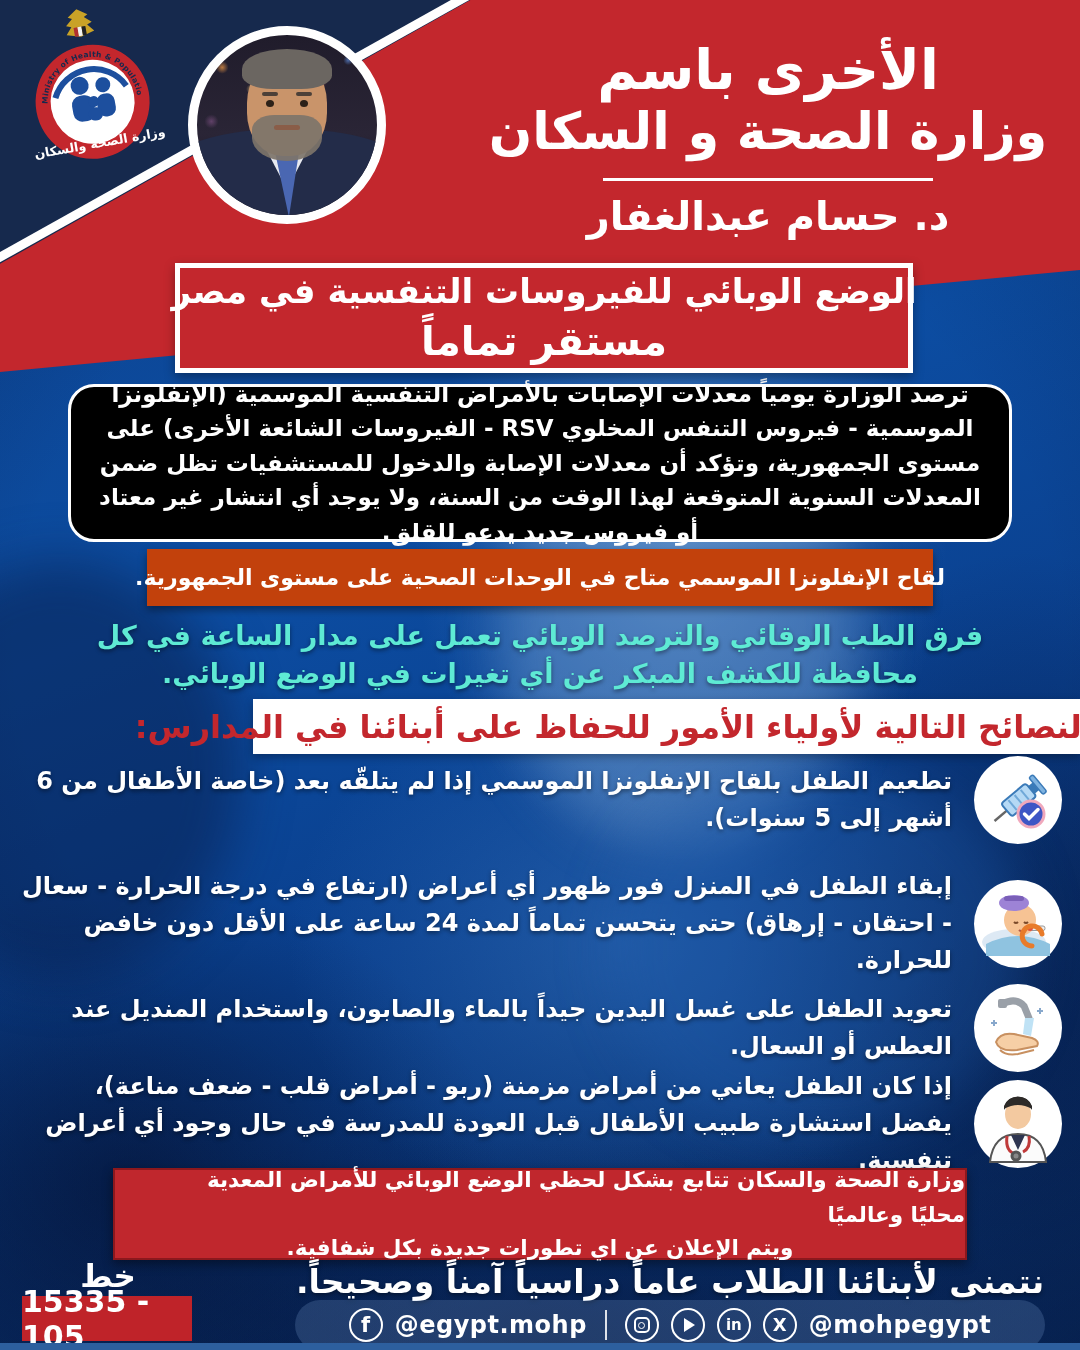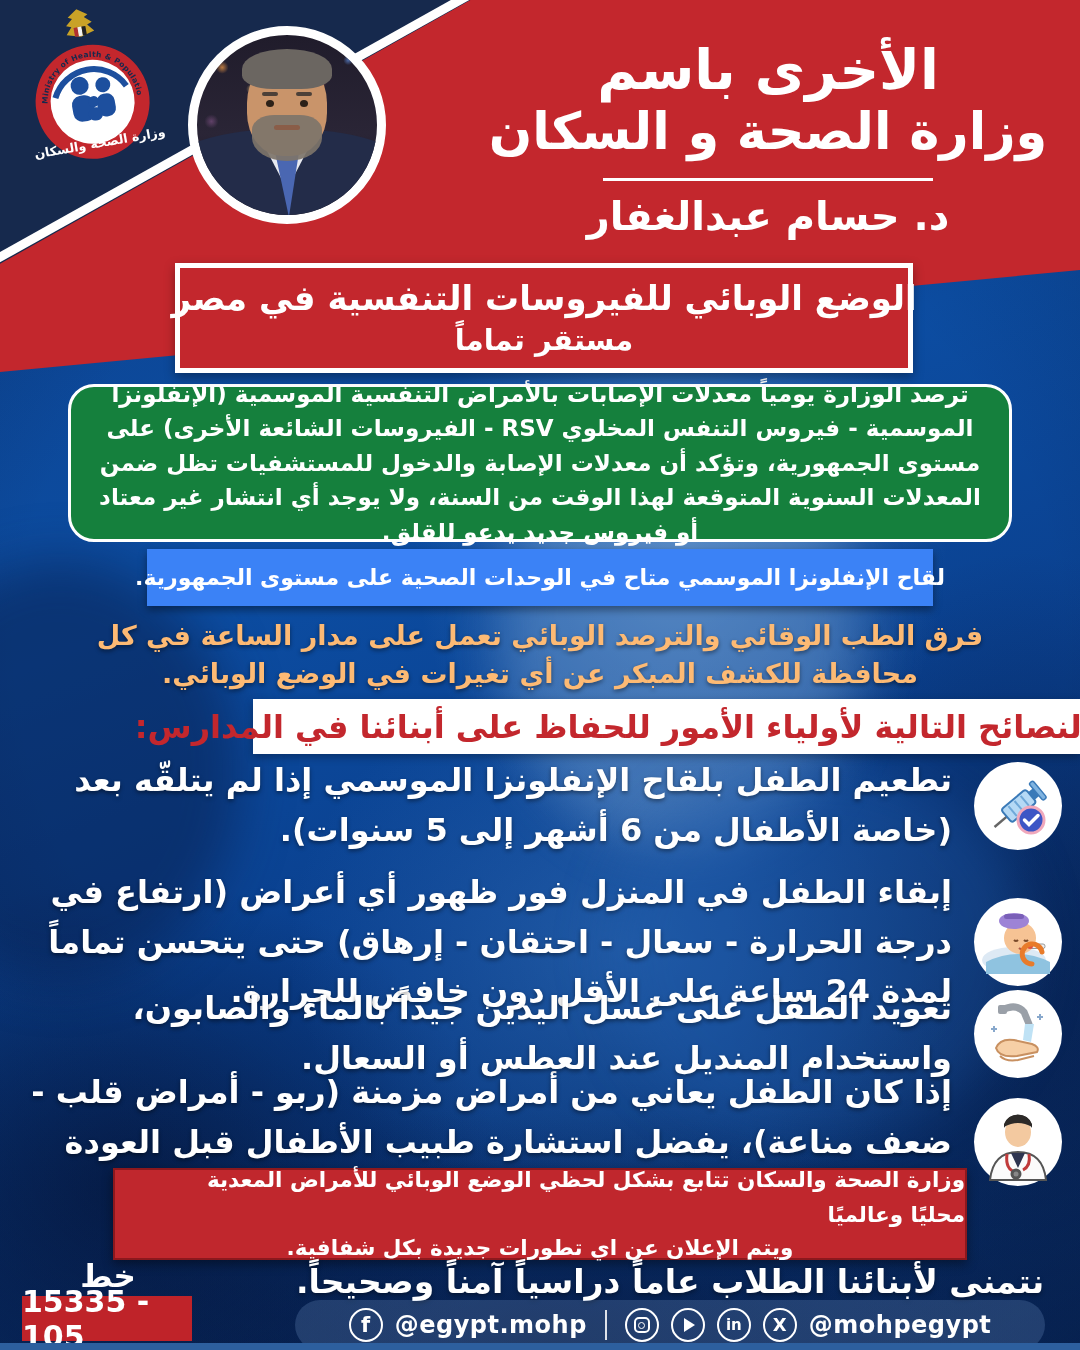--- a/index.html
+++ b/index.html
@@ -75,50 +75,50 @@
   .header-text .t2 { font-size:51px; font-weight:bold; line-height:1.18; }
   .header-text .divider { width:330px; height:3px; background:#fff; margin:16px auto 12px; }
   .header-text .name { font-size:40px; font-weight:bold; }
 
   
   .title-banner { position:absolute; left:175px; top:263px; width:738px; height:110px; z-index:6;
     background:#c3272d; border:5px solid #fff; display:flex; flex-direction:column;
     align-items:center; justify-content:center; direction:rtl; color:#fff;
     box-shadow:0 4px 10px rgba(0,0,0,.35); }
   .title-banner .l1 { font-size:34px; font-weight:bold; line-height:1.35; white-space:nowrap; }
-  .title-banner .l2 { font-size:29px; font-weight:bold; line-height:1.3; }
+  .title-banner .l2 { font-size:40px; font-weight:bold; line-height:1.3; }
 
   
   .info-box { position:absolute; left:68px; top:384px; width:944px; height:158px; z-index:4;
-    background:#15803d; border:3px solid #fff; border-radius:26px; padding:10px 26px;
+    background:#000000; border:3px solid #fff; border-radius:26px; padding:10px 26px;
     display:flex; align-items:center; justify-content:center; text-align:center;
     color:#fff; font-size:23px; font-weight:bold; line-height:1.5; direction:rtl; }
 
   
   .vaccine-banner { position:absolute; left:147px; top:549px; width:786px; height:57px; z-index:4;
-    background:#3b82f6; color:#fff; font-size:22px; font-weight:bold; white-space:nowrap;
+    background:#c2410c; color:#fff; font-size:22px; font-weight:bold; white-space:nowrap;
     display:flex; align-items:center; justify-content:center; direction:rtl;
     box-shadow:0 4px 8px rgba(0,0,0,.4); }
 
   
   .surveillance { position:absolute; left:90px; top:617px; width:900px; z-index:4;
-    text-align:center; color:#fdba74; font-size:27px; font-weight:bold; line-height:1.42;
+    text-align:center; color:#5eead4; font-size:27px; font-weight:bold; line-height:1.42;
     direction:rtl; text-shadow:0 2px 4px rgba(0,0,0,.45); }
 
   
   .advice-header { position:absolute; left:253px; top:699px; width:827px; height:55px; z-index:4;
     background:#fff; color:#c3272d; font-size:32px; font-weight:bold; white-space:nowrap;
     display:flex; align-items:center; justify-content:center; direction:rtl;
     box-shadow:0 3px 8px rgba(0,0,0,.3); }
 
   
   .advice-row { position:absolute; left:20px; width:1042px; z-index:4;
     display:flex; direction:rtl; align-items:center; gap:22px; }
   .advice-row .advice-icon { flex:0 0 88px; width:88px; height:88px; }
-  .advice-row .advice-text { color:#fff; font-size:32px; font-weight:bold; line-height:1.55;
+  .advice-row .advice-text { color:#fff; font-size:24px; font-weight:bold; line-height:1.55;
     text-align:right; text-shadow:0 2px 4px rgba(0,0,0,.45); }
   .r1 { top:756px; } .r2 { top:868px; } .r3 { top:984px; } .r4 { top:1068px; }
 
   
   .footer-box { position:absolute; left:113px; top:1168px; width:854px; height:92px; z-index:4;
     background:#c0272d; border:2px solid #8c181d; color:#fff; display:flex; flex-direction:column;
     align-items:center; justify-content:center; direction:rtl; box-shadow:0 4px 10px rgba(0,0,0,.4); }
   .footer-box .f1 { font-size:21.5px; font-weight:bold; line-height:1.6;padding-left:37px; }
   .footer-box .f2 { font-size:21.5px; font-weight:bold; line-height:1.5; }
 

